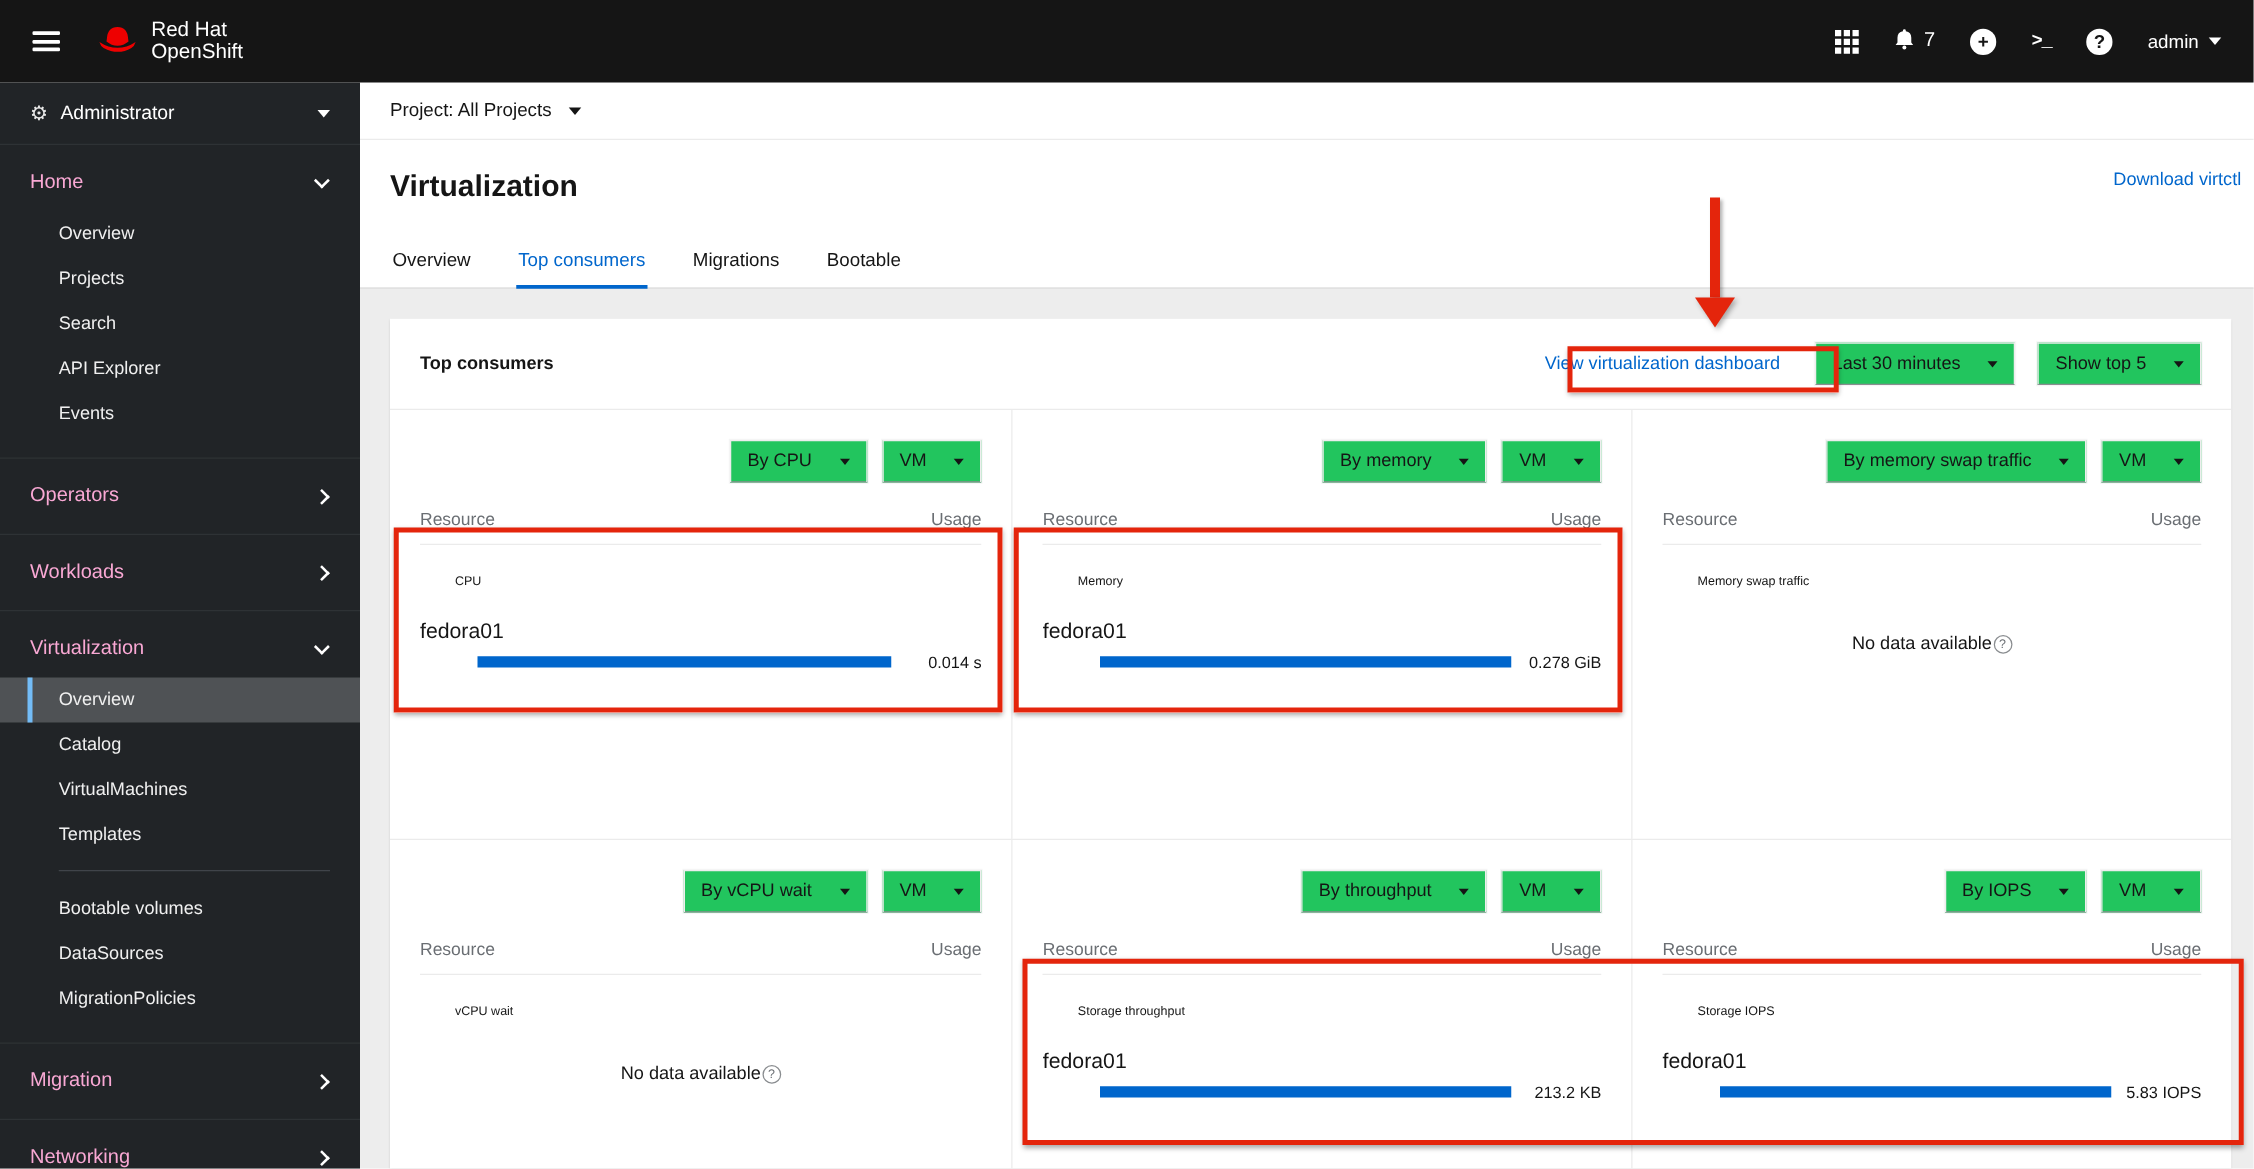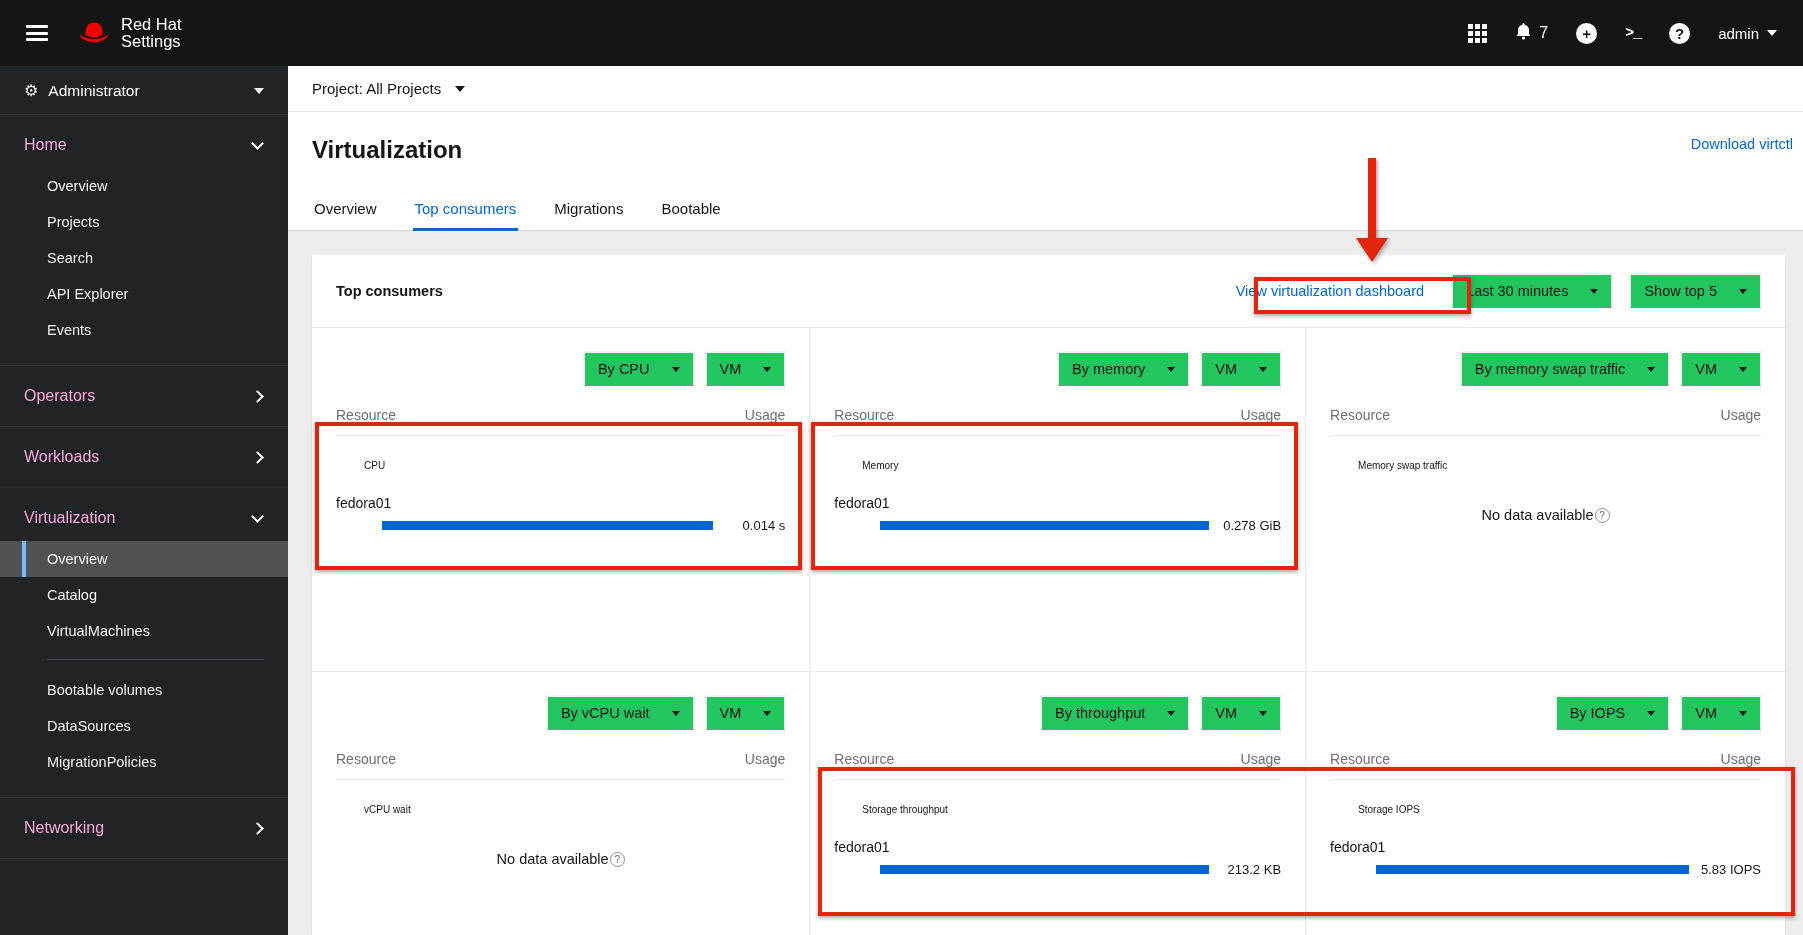--- a/index.html
+++ b/index.html
@@ -73,21 +73,21 @@
 
   
   .grid{flex:1;display:grid;grid-template-columns:1.003fr 1fr 0.968fr;grid-template-rows:343px 1fr;}
   .panel{padding:24px 24px 0;}
   .panel:nth-child(3n+2),.panel:nth-child(3n){border-left:1px solid var(--border-light);}
   .panel:nth-child(n+4){border-top:1px solid var(--border-light);}
   .panel-controls{display:flex;justify-content:flex-end;gap:12px;}
   .panel-cols{display:flex;justify-content:space-between;color:var(--gray-text);font-size:14px;padding:21px 0 12px;border-bottom:1px solid var(--border-light);}
   .panel-body{padding-top:24px;}
   .panel-title{font-weight:normal;font-size:10px;margin-bottom:24px;margin-left:28px;}
-  .bar-label{font-size:14px;margin-bottom:7px;}
+  .bar-label{font-size:17px;margin-bottom:7px;}
   .bar-line{display:flex;align-items:center;gap:10px;padding-left:46px;}
   .bar-track{flex:1;height:9px;background:#f0f0f0;}
   .bar-fill{height:100%;background:var(--accent);}
   .bar-value{font-size:13px;min-width:62px;text-align:right;white-space:nowrap;}
   .no-data{display:flex;align-items:center;justify-content:center;gap:1px;margin-top:36px;font-size:14.5px;}
   .help-icon{width:15px;height:15px;border-radius:50%;border:1px solid #8a8d90;color:#6a6e73;font-size:10px;display:inline-flex;align-items:center;justify-content:center;cursor:pointer;}
 
   
   .anno{position:absolute;z-index:50;pointer-events:none;}
   .anno-box{border:4px solid var(--highlight);box-shadow:0 2px 4px rgba(0,0,0,.35);}
@@ -109,21 +109,21 @@
     </div>
   <div class="brand">
     <span>
       <svg width="36" height="27" viewBox="0 0 36 27">
         <path d="M9.5 14 q0.5 -9.5 8.5 -9.5 q8 0 8.5 9.5 l0.3 2.2 q-4 3.4 -8.8 3.4 q-4.8 0 -8.8 -3.4 z" fill="#ee0000"></path>
         <path d="M3.5 16.5 q14.5 9.5 29 0 q-1 3.4 -3.4 4.8 q-10.6 6.2 -22.2 0 q-2.4 -1.4 -3.4 -4.8 z" fill="#ee0000"></path>
       </svg>
     </span>
     <div class="brand-text">
       <div class="b1">Red Hat</div>
-      <div>Settings</div>
+      <div>OpenShift</div>
     </div>
   </div>
   <div class="mast-right">
     <div class="grid-icon">
         <i></i>
         <i></i>
         <i></i>
         <i></i>
         <i></i>
         <i></i>
@@ -184,24 +184,31 @@
       </div>
       <div class="nav-section">
         <div class="nav-head">
           <span class="nav-label">Virtualization</span>
           <span class="chev down"></span>
         </div>
         <div class="nav-sub">
           <div class="nav-item selected">Overview</div>
           <div class="nav-item">Catalog</div>
           <div class="nav-item">VirtualMachines</div>
+          <div class="nav-item">Templates</div>
           <div class="nav-inset-divider"></div>
           <div class="nav-item">Bootable volumes</div>
           <div class="nav-item">DataSources</div>
           <div class="nav-item">MigrationPolicies</div>
+        </div>
+      </div>
+      <div class="nav-section">
+        <div class="nav-head">
+          <span class="nav-label">Migration</span>
+          <span class="chev right"></span>
         </div>
       </div>
       <div class="nav-section">
         <div class="nav-head">
           <span class="nav-label">Networking</span>
           <span class="chev right"></span>
         </div>
       </div>
     </div>
 </nav>

